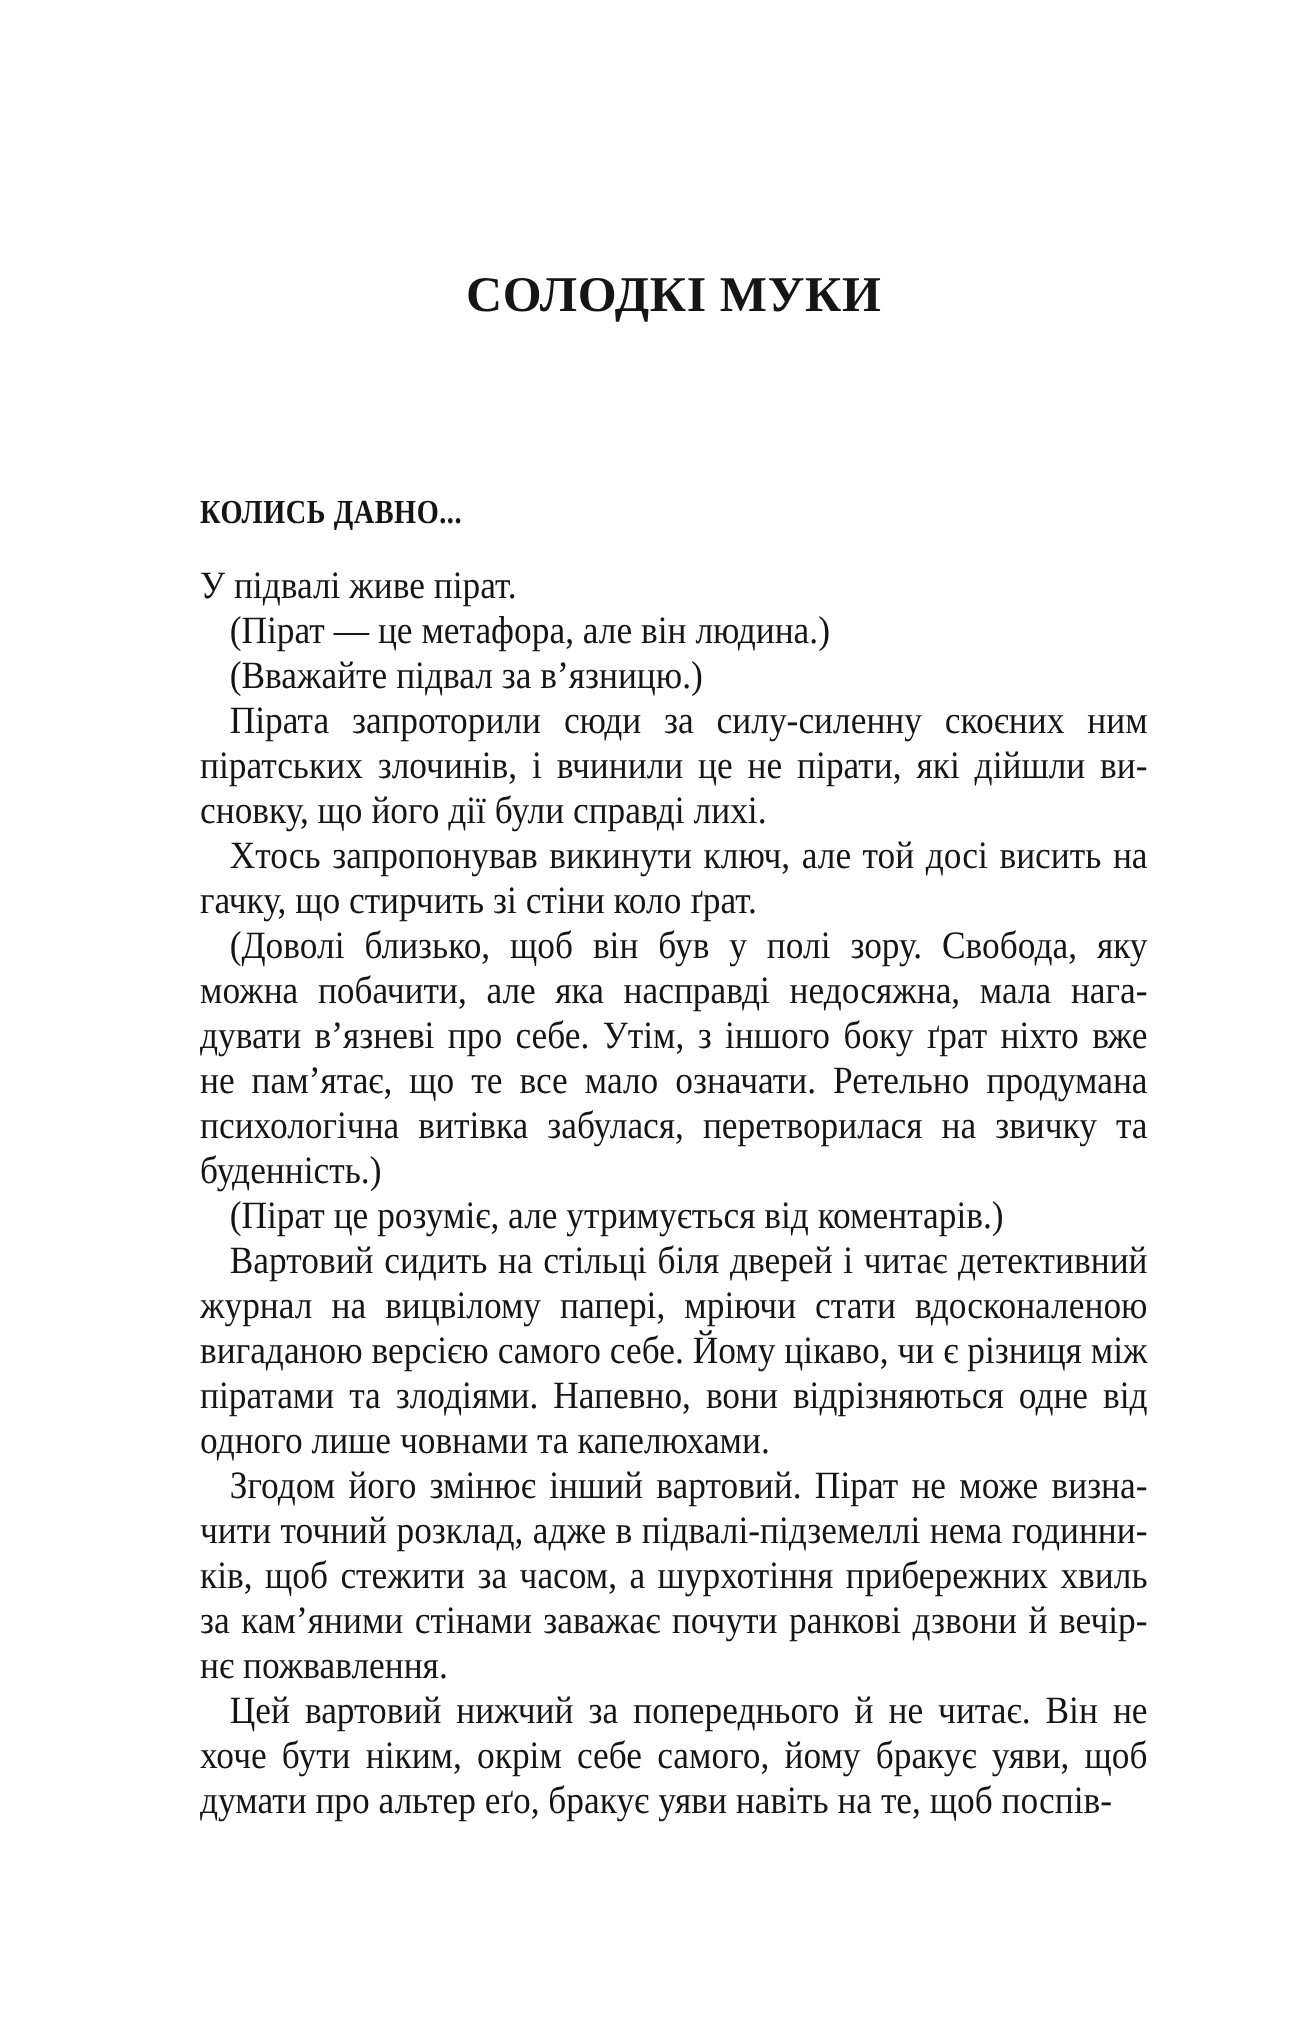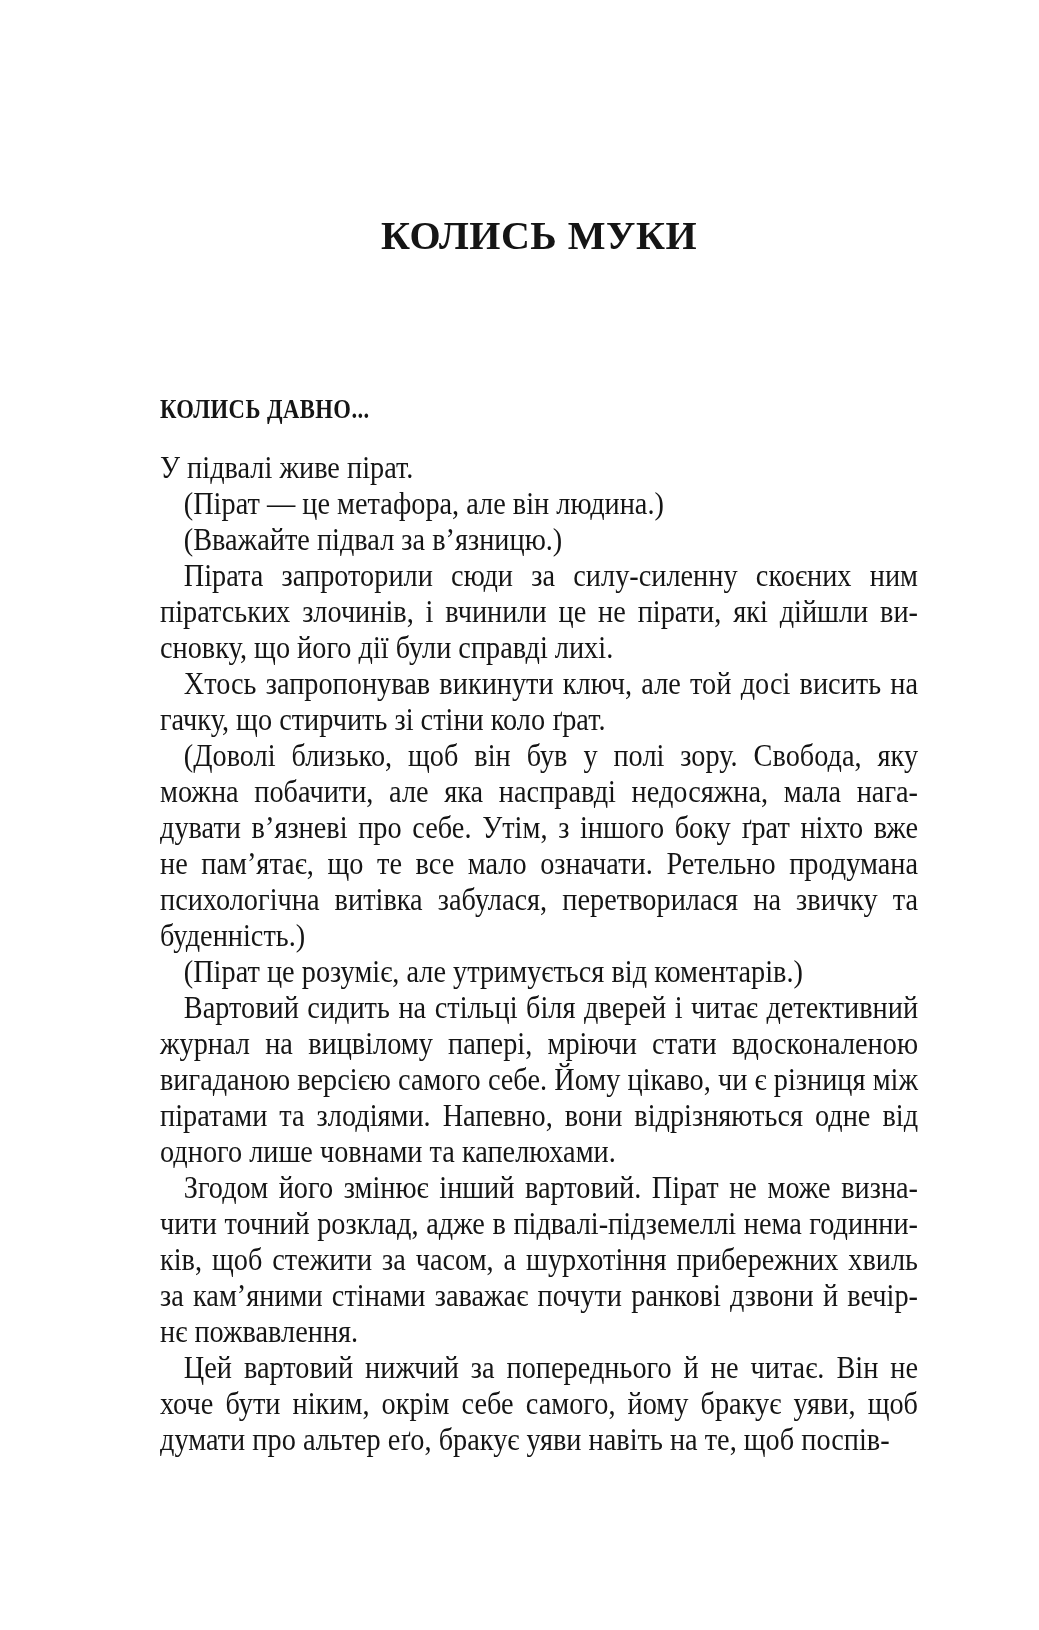--- a/index.html
+++ b/index.html
@@ -65,21 +65,21 @@
     text-align-last: left;
   }
   .para.indent .line:first-child {
     text-indent: 26px;
   }
 </style>
 </head>
 <body>
 
 <div class="page">
-  <h1 class="chapter-title">КОЛИСЬ МУКИ</h1>
+  <h1 class="chapter-title">СОЛОДКІ МУКИ</h1>
   <h2 class="section-heading">КОЛИСЬ ДАВНО...</h2>
   <div class="body-text">
       <div class="para">
         <div class="line last">У підвалі живе пірат.</div>
       </div>
       <div class="para indent">
         <div class="line last">(Пірат — це метафора, але він людина.)</div>
       </div>
       <div class="para indent">
         <div class="line last">(Вважайте підвал за в’язницю.)</div>

